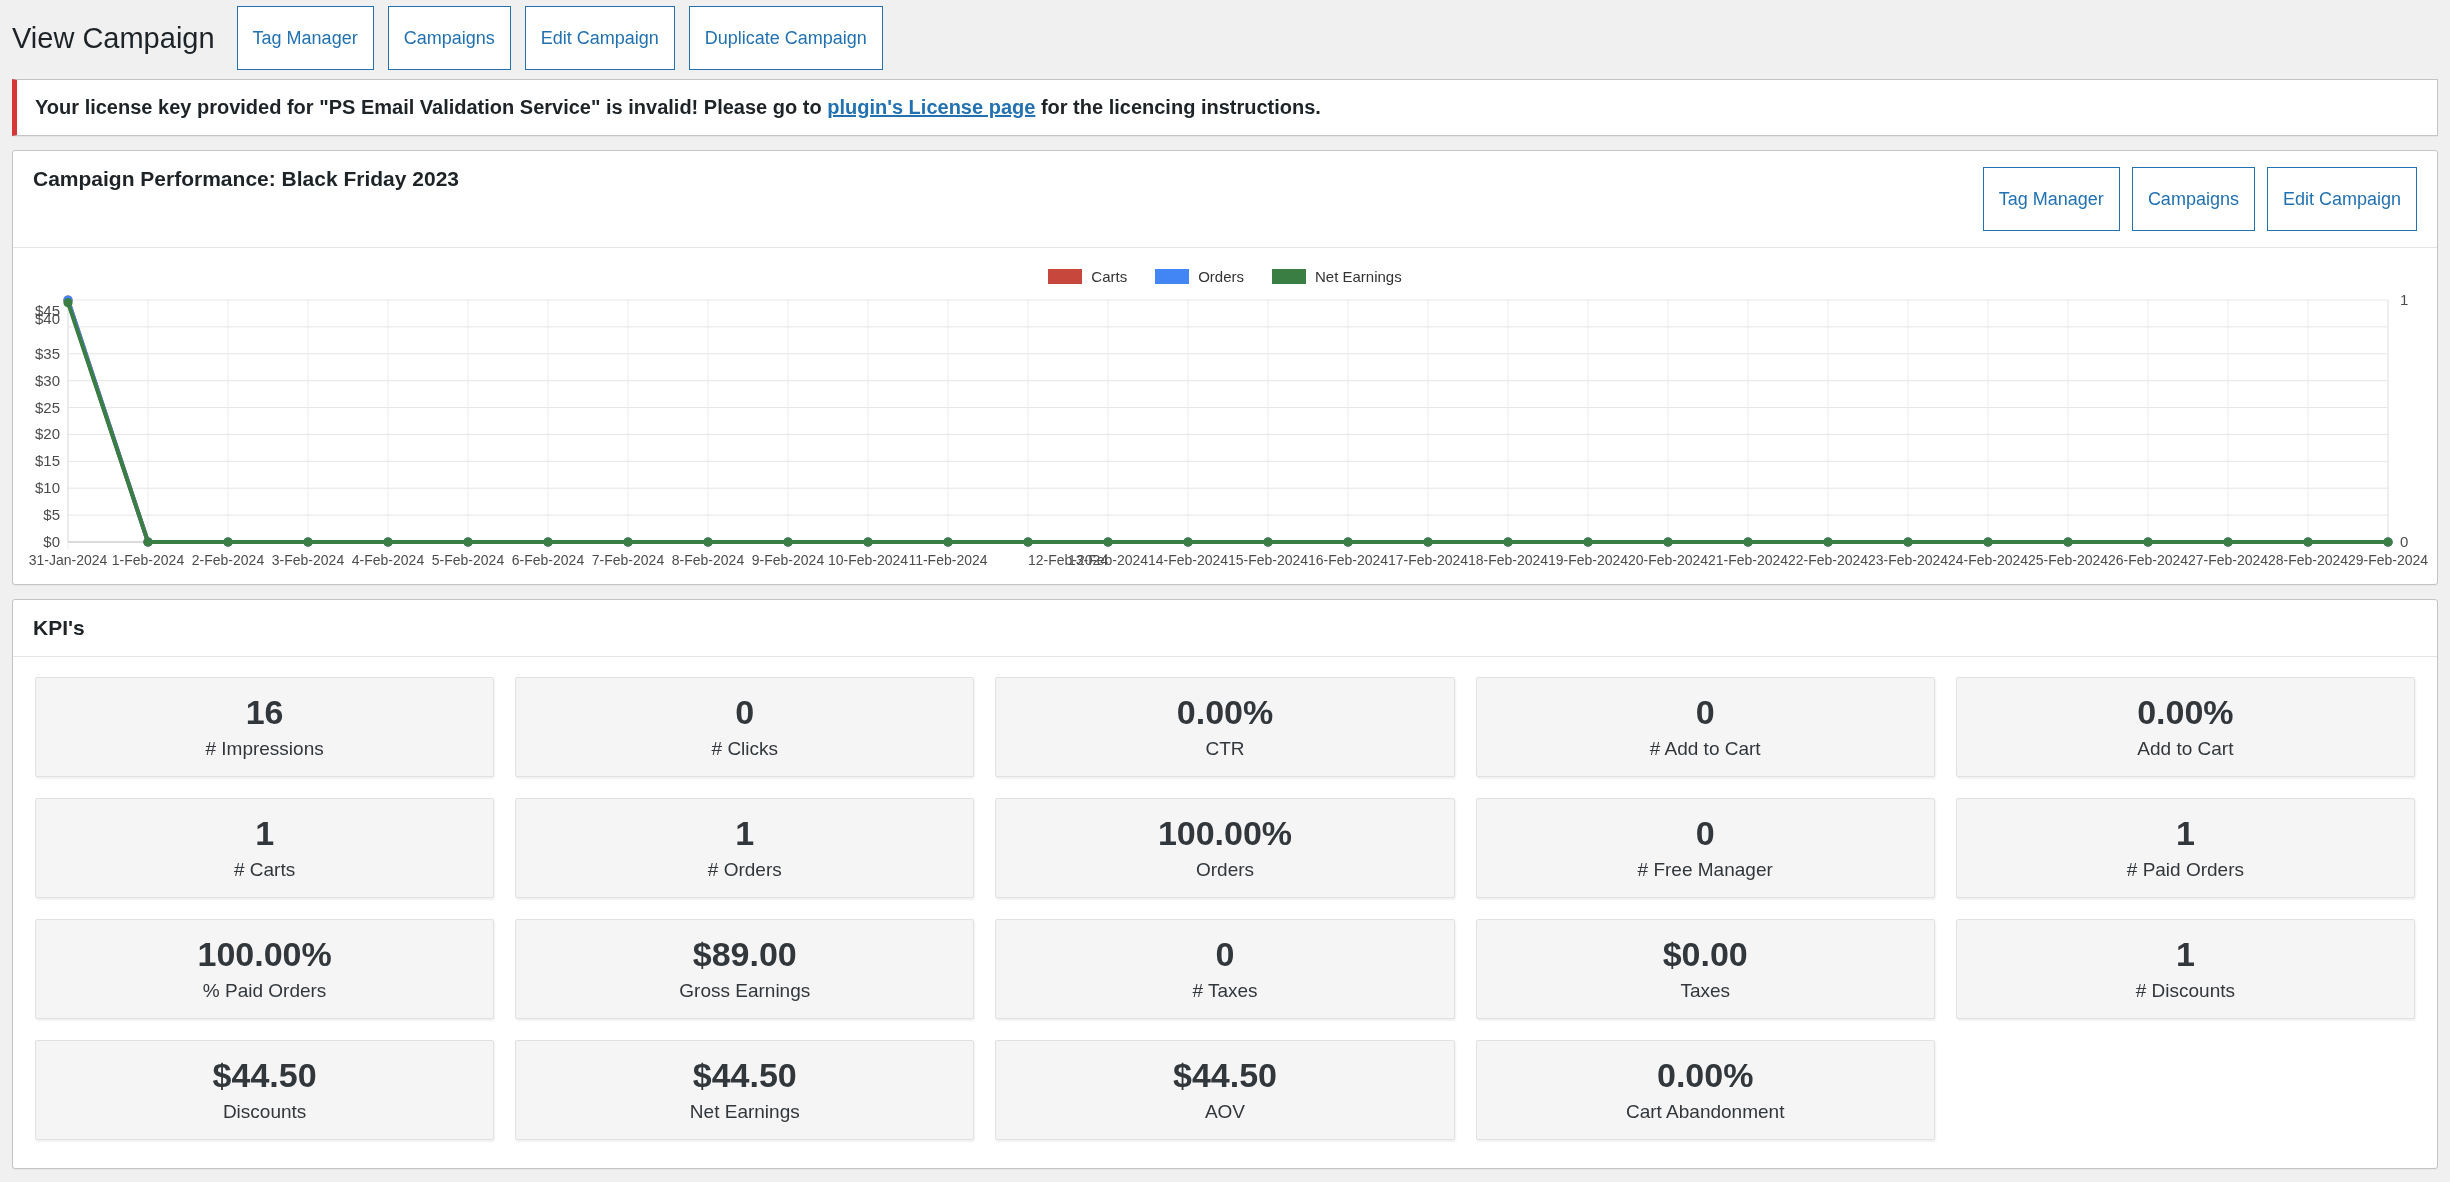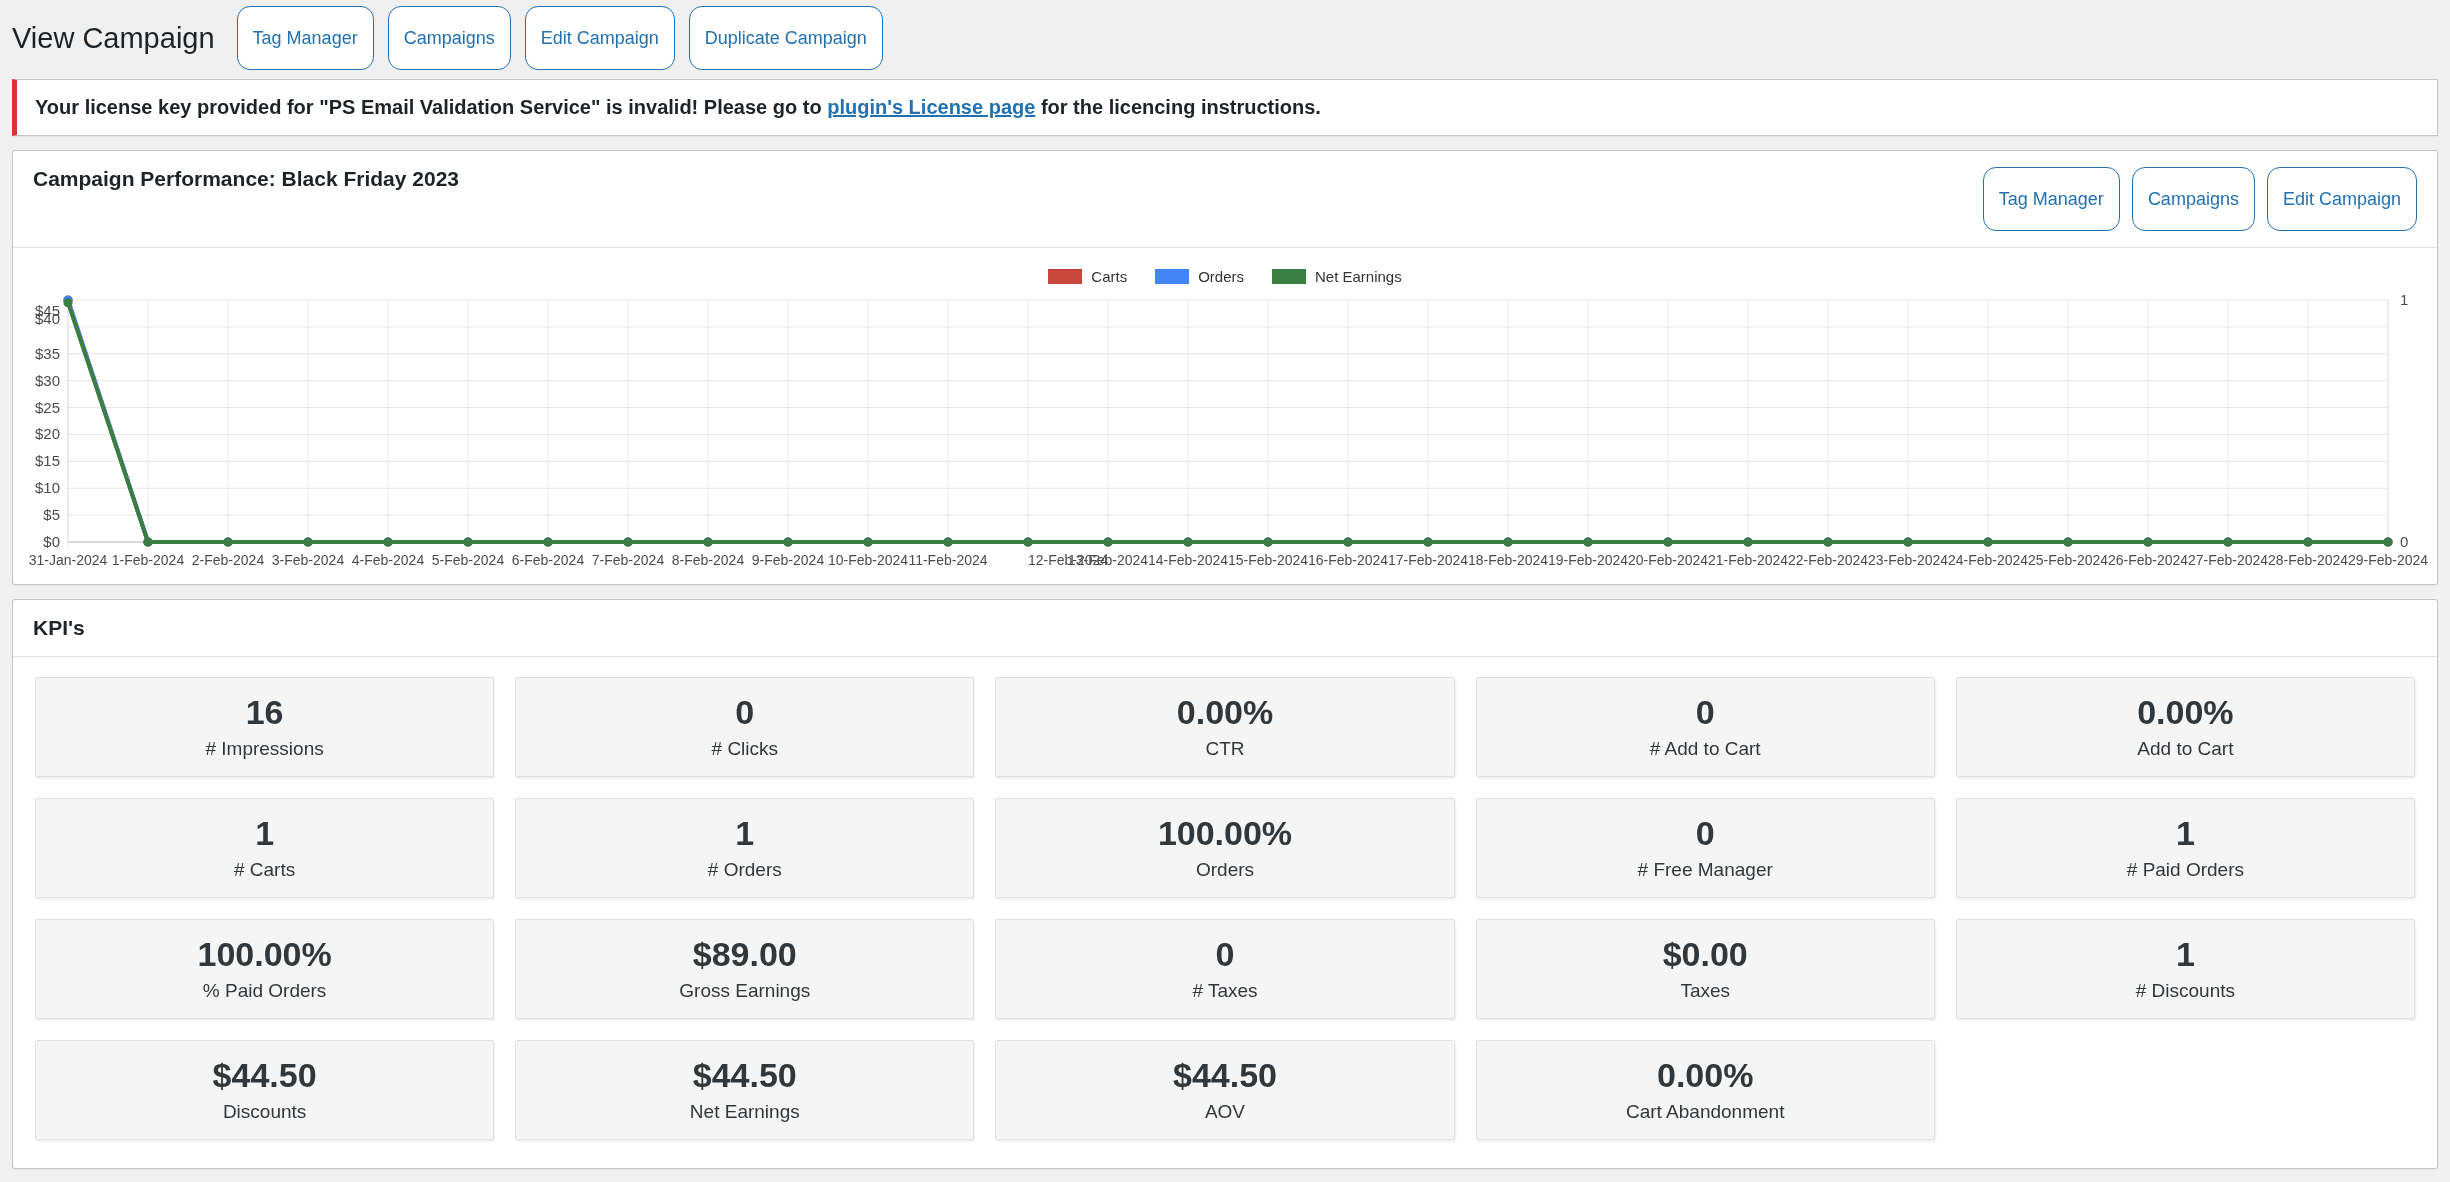--- a/index.html
+++ b/index.html
@@ -8,21 +8,21 @@
     width:2450px; height:1182px; overflow:hidden;
     background:#f0f0f1;
     font-family:"Liberation Sans", sans-serif;
     color:#1d2327;
   }
   
   .top-bar { display:flex; align-items:center; gap:14px; padding:6px 12px 0 12px; }
   .page-title { font-size:29px; font-weight:400; color:#1d2327; margin:0 8px 0 0; line-height:42px; }
   .btn {
     display:inline-block; background:#fff; border:1px solid #2271b1; color:#2271b1;
-    border-radius:13px; font-size:18px; line-height:22px; padding:20px 15px;
+    border-radius:0; font-size:18px; line-height:22px; padding:20px 15px;
     font-family:"Liberation Sans", sans-serif; cursor:pointer; white-space:nowrap;
   }
   
   .notice {
     margin:9px 12px 0 12px; background:#fff;
     border:1px solid #c3c4c7; border-left:5px solid #d63638;
     box-shadow:0 1px 1px rgba(0,0,0,.04);
     padding:16px 18px; font-size:20px; font-weight:700; color:#1d2327;
   }
   .notice a { color:#2271b1; text-decoration:underline; cursor:pointer; }

